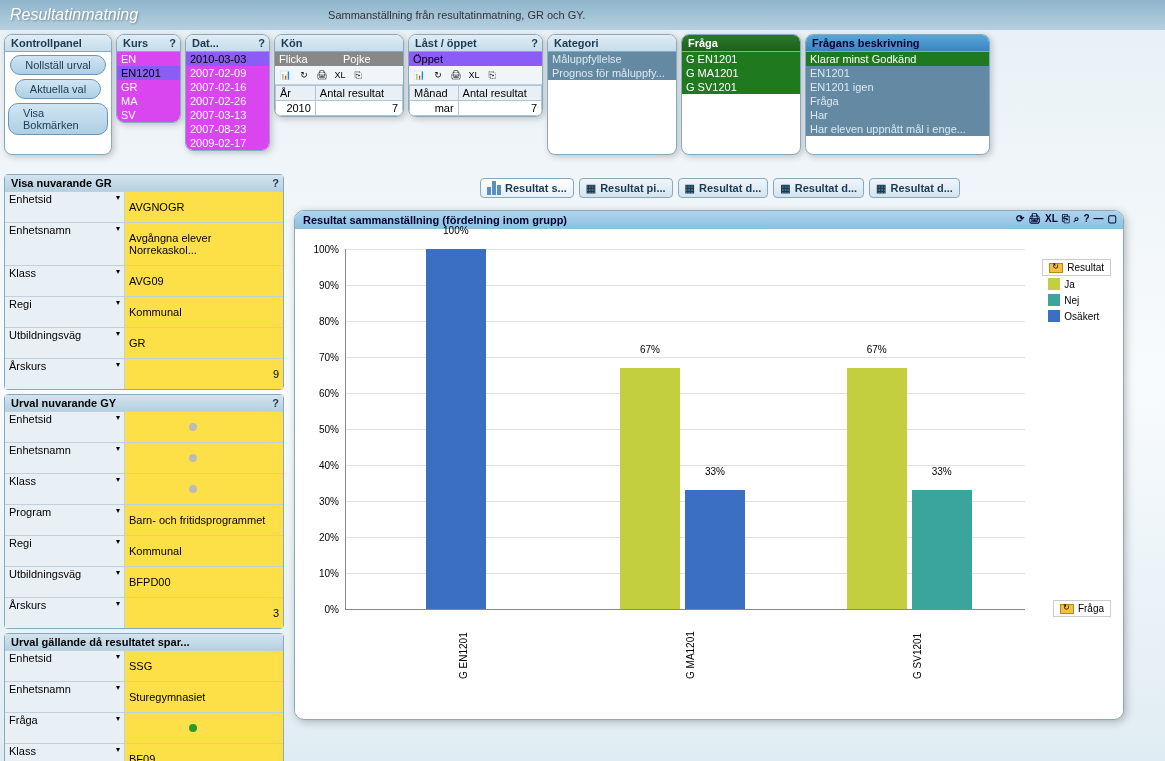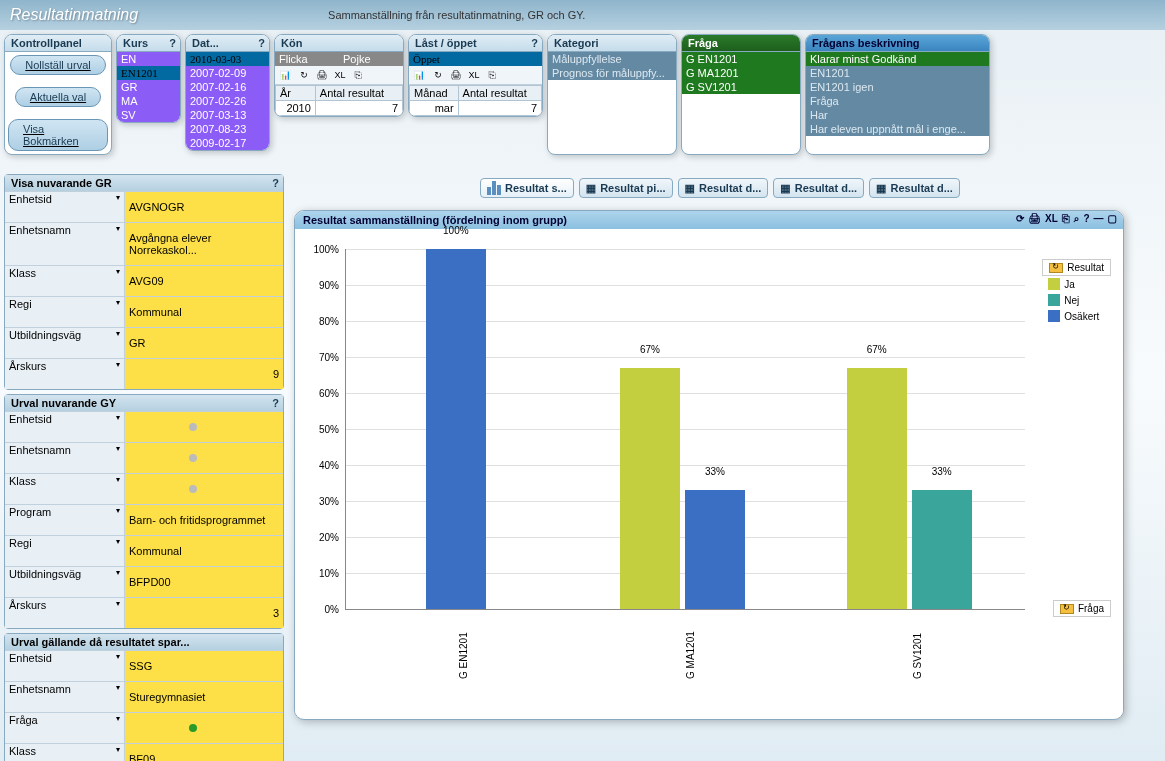--- a/index.html
+++ b/index.html
@@ -65,43 +65,43 @@
   top: 2px;
   font-weight: bold;
   color: #1a3a52;
   cursor: pointer;
 }
 
 .kontroll {
   width: 108px;
   height: 121px;
 }
-.btn-row { padding: 3px; display: flex; flex-direction: column; gap: 12px; align-items: center; text-decoration: underline; }
+.btn-row { padding: 3px; display: flex; flex-direction: column; gap: 4px; align-items: center; }
 .pill-btn {
   display: inline-block;
   background: linear-gradient(to bottom,#d0e5f3,#aecfe4);
   border: 1px solid #6a96b6;
   border-radius: 10px;
   padding: 3px 14px;
   font-size: 11px;
   color: #1a3a52;
   cursor: pointer;
 }
 
 .listbox {
   background: #fff;
   font-size: 11px;
 }
 .list-item {
   padding: 1px 4px;
-  background: #8b5cf6;
+  background: #d946ef;
   color: #fff;
   cursor: pointer;
 }
-.list-item.sel { background: #0369a1; color: #000; font-family: Liberation Serif, serif; }
+.list-item.sel { background: #8b5cf6; color: #000; }
 .list-item.green-sel { background: #1f7a1f; color: #fff; }
 .list-item.dk { background: #888; color: #fff; }
 
 .mini-table {
   border-collapse: collapse;
   width: 100%;
   font-size: 11px;
 }
 .mini-table th, .mini-table td {
   border: 1px solid #b0c4d4;

